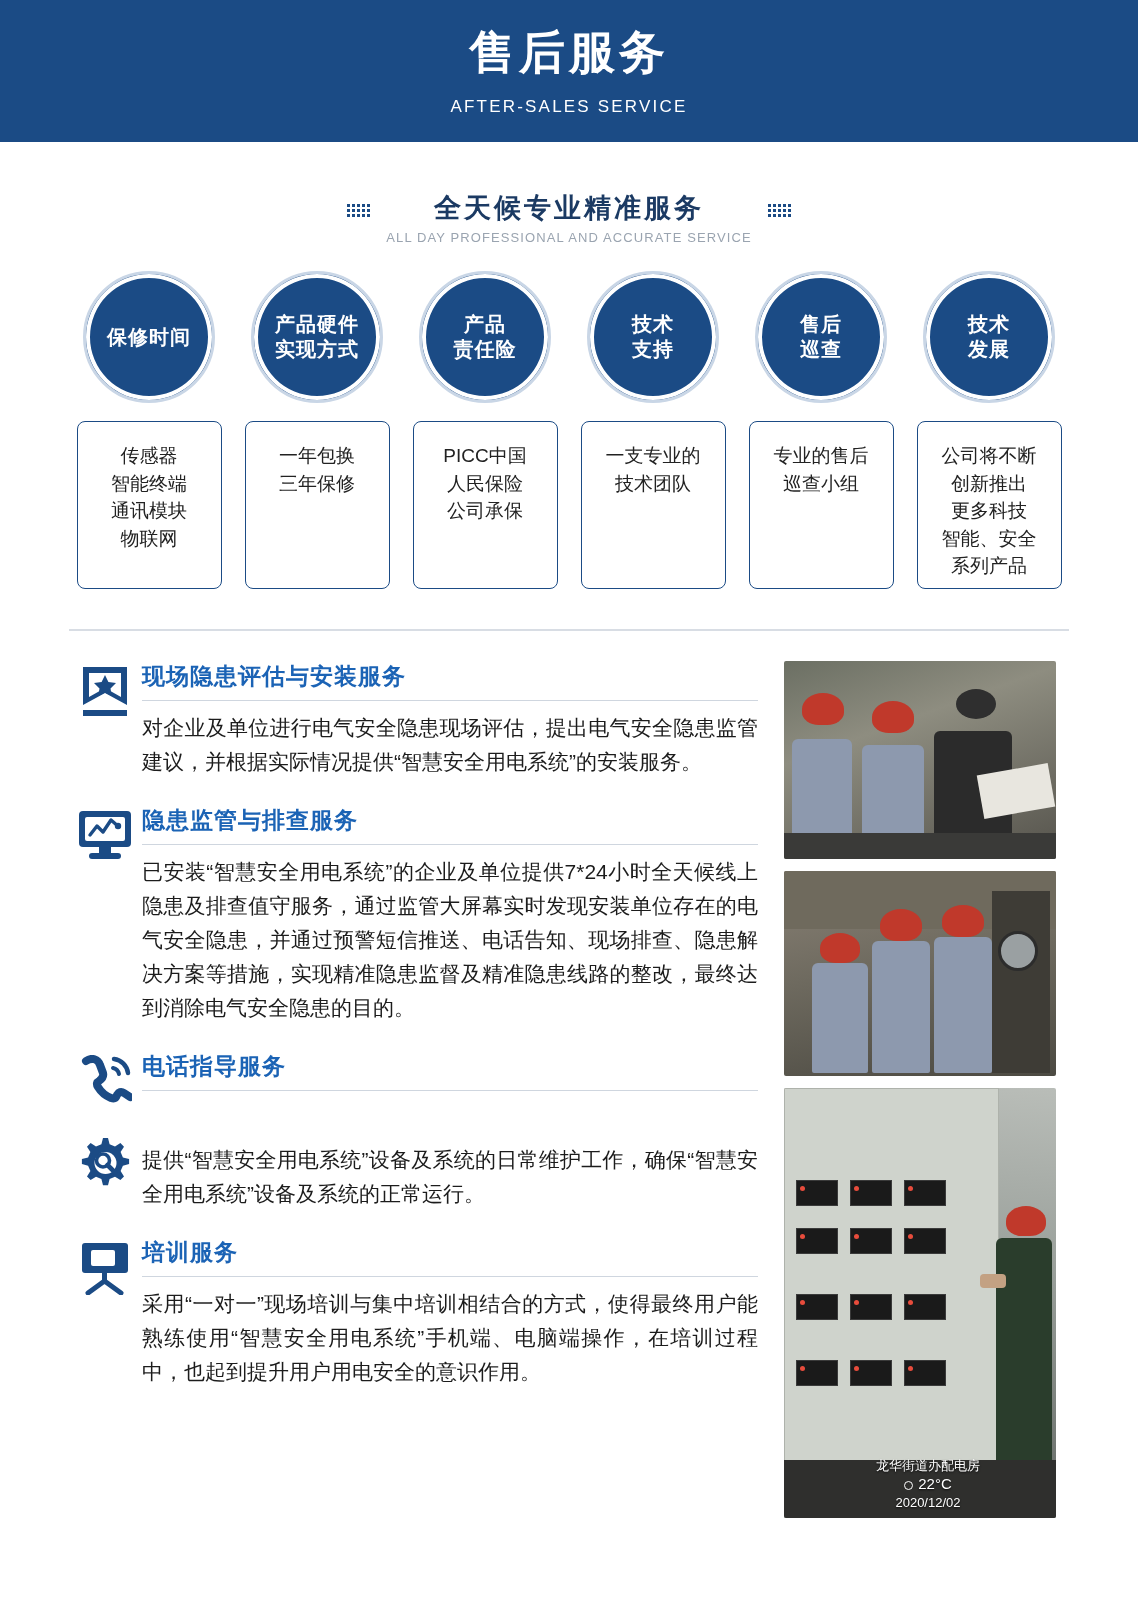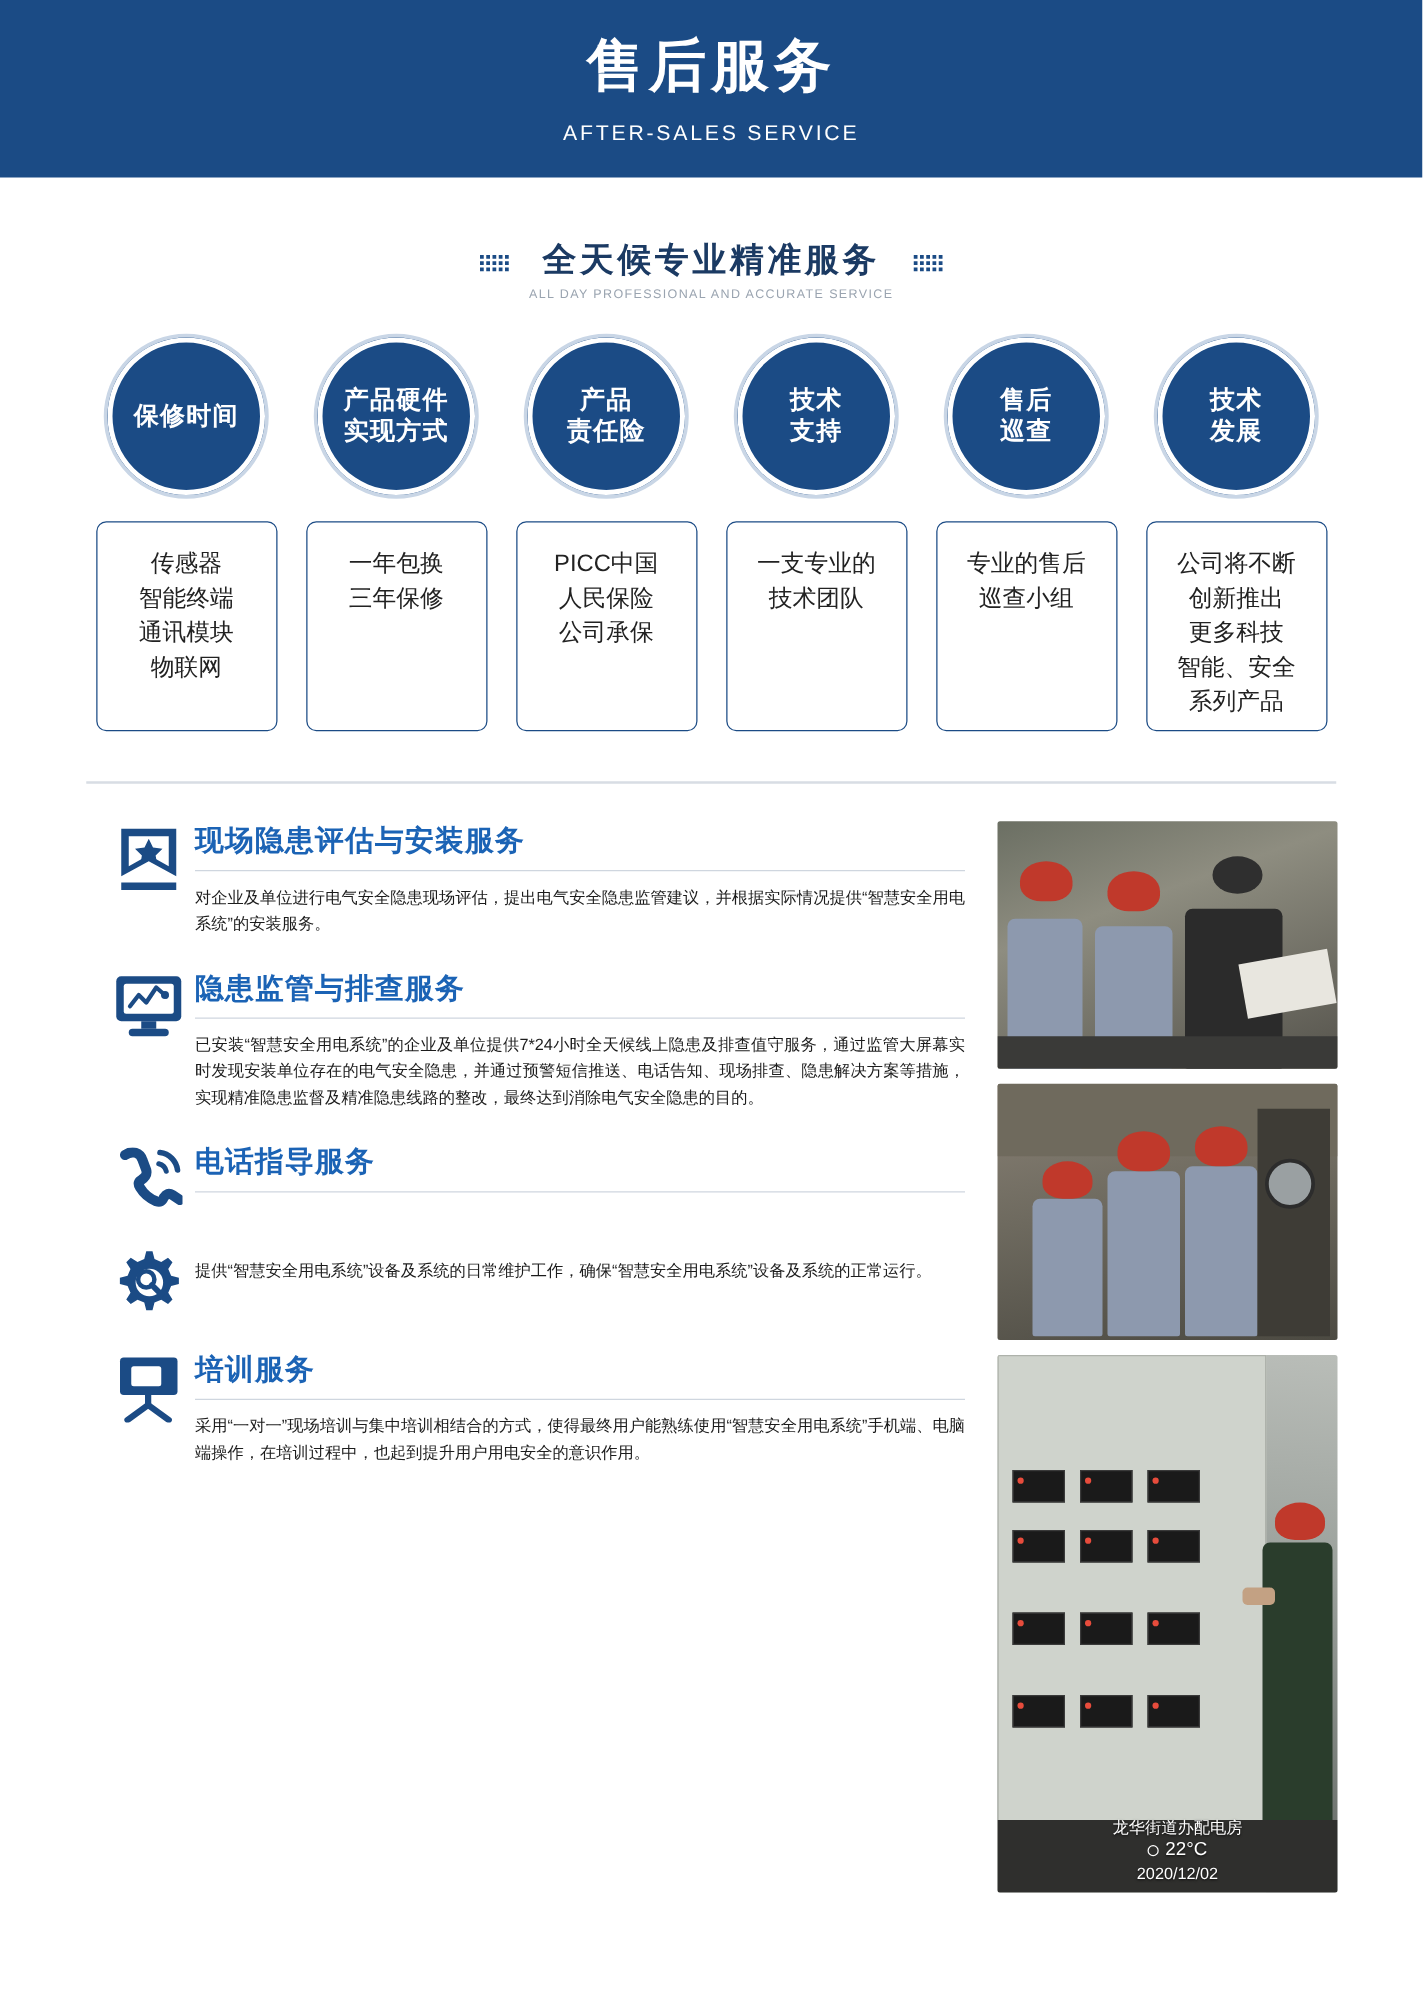--- a/index.html
+++ b/index.html
@@ -52,21 +52,21 @@
   }
   .dots i { display:block; width:3px; height:3px; background:#1b4b85; }
   .sec-title-center { text-align: center; margin: 0 16px; }
   .sec-title {
     font-size: 27px;
     font-weight: bold;
     color: #1b3a63;
     letter-spacing: 3px;
   }
   .sec-sub {
-    font-size: 10px;
+    font-size: 13px;
     color: #9aa4b0;
     letter-spacing: 1.1px;
     margin-top: 4px;
   }
 
   
   .circles {
     margin-top: 26px;
     display: flex;
     justify-content: center;
@@ -117,21 +117,20 @@
     background: #d8dde4;
     margin: 40px auto 0 auto;
   }
 
   
   .content {
     margin-top: 30px;
     display: flex;
     padding: 0 68px 0 68px;
     gap: 26px;
-    justify-content: flex-end;
   }
   .left-col { width: 690px; }
   .right-col { width: 272px; display:flex; flex-direction:column; gap: 12px; }
 
   .block { display: flex; margin-bottom: 26px; }
   .block-icon {
     width: 74px; flex: 0 0 74px;
     display:flex; justify-content:center; align-items:flex-start;
     padding-top: 4px;
   }
@@ -139,21 +138,21 @@
   .block-title {
     color: #1b63b5;
     font-size: 23px;
     font-weight: bold;
     letter-spacing: 1px;
     padding-bottom: 8px;
     border-bottom: 1.5px solid #cfd6df;
   }
   .block-text {
     margin-top: 10px;
-    font-size: 13px;
+    font-size: 21px;
     line-height: 1.62;
     color: #1c1c1c;
     text-align: justify;
   }
 
   
   .photo { width: 272px; border-radius: 2px; position: relative; overflow: hidden; }
   .photo-1 { height: 198px; background: linear-gradient(160deg,#6b6f63 0%,#8e8d80 35%,#55534c 100%); }
   .photo-2 { height: 205px; background: linear-gradient(170deg,#8a8276 0%,#6e6a5f 45%,#4c4a42 100%); }
   .photo-3 { height: 430px; background: linear-gradient(185deg,#b9bdb8 0%,#9aa09b 40%,#5e635f 100%); }

